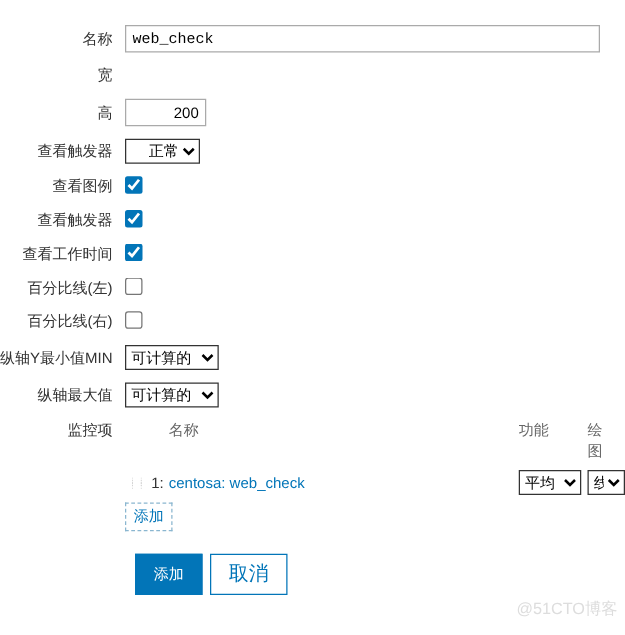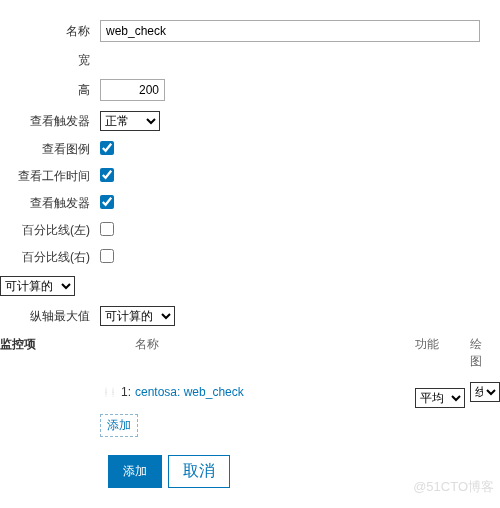--- a/index.html
+++ b/index.html
@@ -1,40 +1,40 @@
 <!DOCTYPE html>
 <html><head>
 <meta charset="utf-8">
 <style>
   * { box-sizing: border-box; margin: 0; padding: 0; }
   body { font-family: Arial, "Microsoft YaHei", sans-serif; font-size: 12px; color: #333; background: #fff; width: 500px; }
   .form { padding: 20px 0 0 0; }
   .row { display: flex; align-items: center; margin-bottom: 10px; }
   .label { width: 100px; text-align: right; padding-right: 10px; color: #333; }
   .field { flex: 1; }
-  input[type="text"].text-wide { width: 380px; height: 22px; border: 1px solid #aaa; padding: 1px 5px; font-size: 12px; }
+  input[type="text"].text-wide { width: 380px; height: 22px; border: 1px solid #aaa; padding: 1px 5px; font-size: 12px; font-family: Liberation Mono, monospace; }
   input[type="text"].text-num { width: 65px; height: 22px; border: 1px solid #aaa; padding: 1px 5px; text-align: right; font-size: 12px; }
   input[type="checkbox"] { width: 14px; height: 14px; accent-color: #0275b8; }
   select { border: 1px solid #333; height: 20px; font-size: 12px; background: #fff; }
-  .sel-sm { width: 60px; }
+  .sel-sm { width: 60px; text-align: right; }
   .sel-md { width: 75px; }
   
   .mon-section { display: flex; }
-  .mon-label { width: 100px; text-align: left; padding-right: 10px; padding-top: 0; font-weight: bold; }
+  .mon-label { width: 100px; text-align: right; padding-right: 10px; padding-top: 0; }
   .mon-body { flex: 1; }
   .mon-head { display: flex; color: #666; margin-bottom: 6px; }
   .mon-head .c1 { width: 35px; }
   .mon-head .c2 { width: 280px; }
   .mon-head .c3 { width: 55px; }
   .mon-head .c4 { width: 20px; }
   .mon-row { display: flex; align-items: center; margin-bottom: 6px; }
   .mon-row .c0 { width: 12px; color: #bbb; text-align: center; }
   .mon-row .c1 { width: 23px; text-align: right; padding-right: 4px; color: #333; }
   .mon-row .c2 { width: 280px; }
-  .mon-row .c3 { width: 55px; margin-top: 12px; }
+  .mon-row .c3 { width: 55px; }
   .mon-row .c4 { width: 20px; }
   .link { color: #0275b8; text-decoration: none; cursor: pointer; }
   .dragdots { display: inline-block; width: 6px; line-height: 2px; font-size: 6px; color: #ccc; letter-spacing: 1px; }
   .add-small { display: inline-block; border: 1px dashed #8ab6d0; color: #0275b8; padding: 2px 6px; cursor: pointer; }
   
   .actions { margin: 18px 0 0 108px; display: flex; gap: 6px; }
   .btn-primary { background: #0275b8; color: #fff; border: 1px solid #0275b8; padding: 5px 14px; font-size: 12px; cursor: pointer; }
   .btn-secondary { background: #fff; color: #0275b8; border: 1px solid #0275b8; padding: 5px 14px; font-size: 16px; cursor: pointer; }
   .watermark { position: absolute; right: 6px; top: 478px; color: #ddd; font-size: 13px; pointer-events: none; }
 </style>
@@ -61,40 +61,41 @@
     <div class="label">查看触发器</div>
     <div class="field"><select class="sel-sm"><option>正常</option></select></div>
   </div>
 
   <div class="row">
     <div class="label">查看图例</div>
     <div class="field"><input type="checkbox" checked="" style=""></div>
   </div>
 
   <div class="row">
-    <div class="label">查看工作时间</div>
+    <div class="label">查看触发器</div>
     <div class="field"><input type="checkbox" checked="" style=""></div>
   </div>
 
   <div class="row">
-    <div class="label">查看触发器</div>
+    <div class="label">查看工作时间</div>
     <div class="field"><input type="checkbox" checked="" style=""></div>
   </div>
 
   <div class="row">
     <div class="label">百分比线(左)</div>
     <div class="field"><input type="checkbox" style=""></div>
   </div>
 
   <div class="row">
     <div class="label">百分比线(右)</div>
     <div class="field"><input type="checkbox" style=""></div>
   </div>
 
   <div class="row">
+    <div class="label">纵轴Y最小值MIN</div>
     <div class="field"><select class="sel-md"><option>可计算的</option></select></div>
   </div>
 
   <div class="row">
     <div class="label">纵轴最大值</div>
     <div class="field"><select class="sel-md"><option>可计算的</option></select></div>
   </div>
 
   <div class="mon-section">
     <div class="mon-label">监控项</div>

